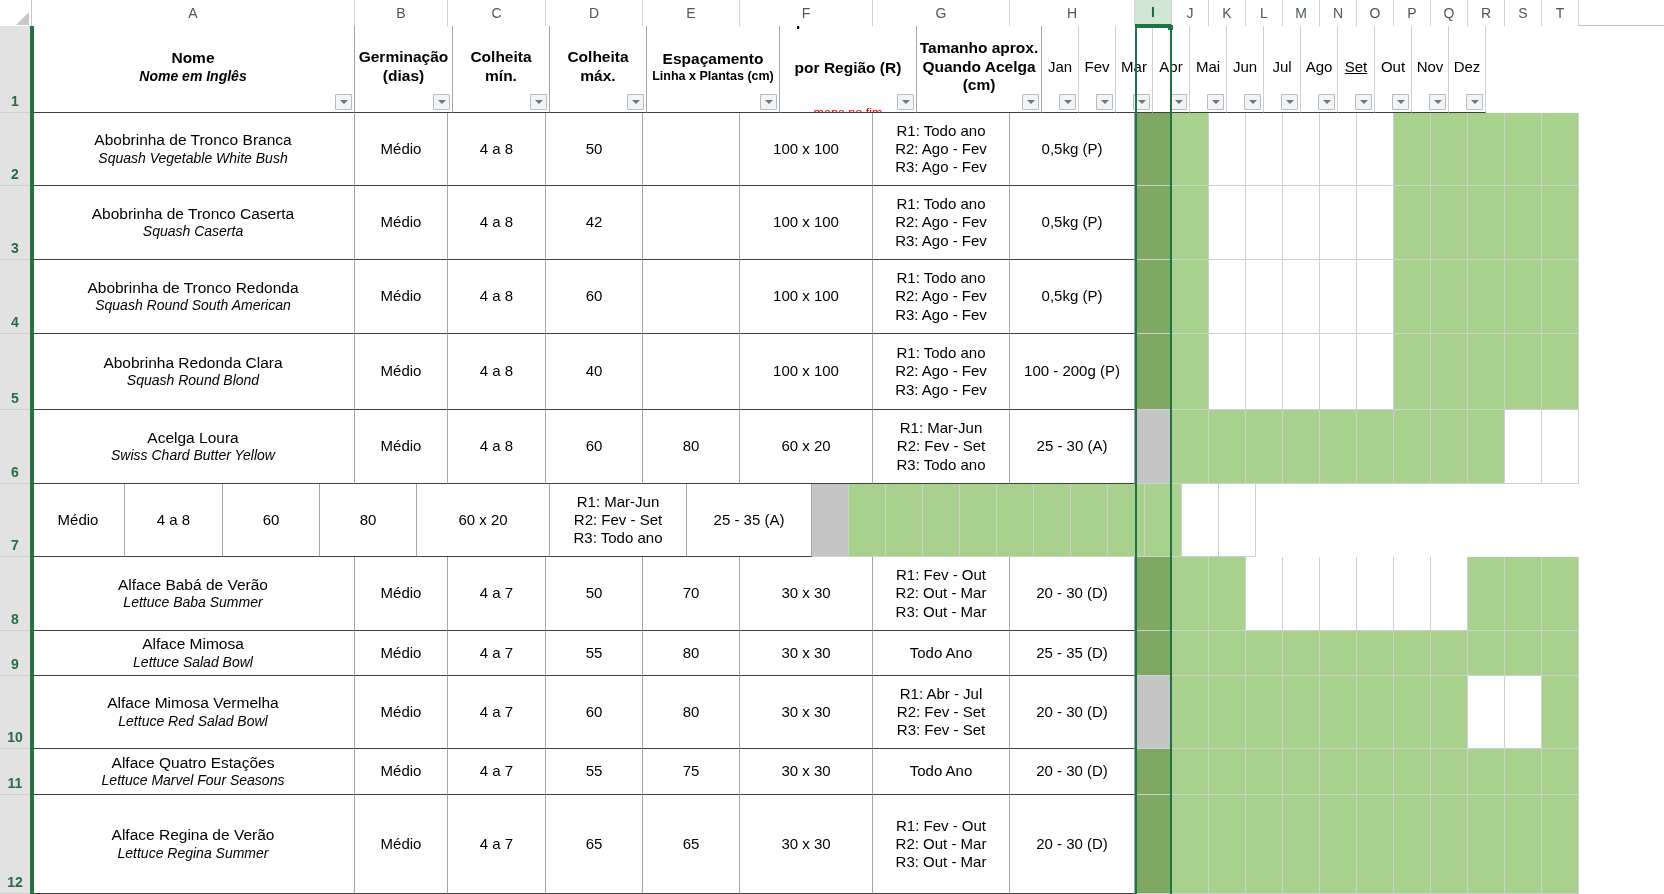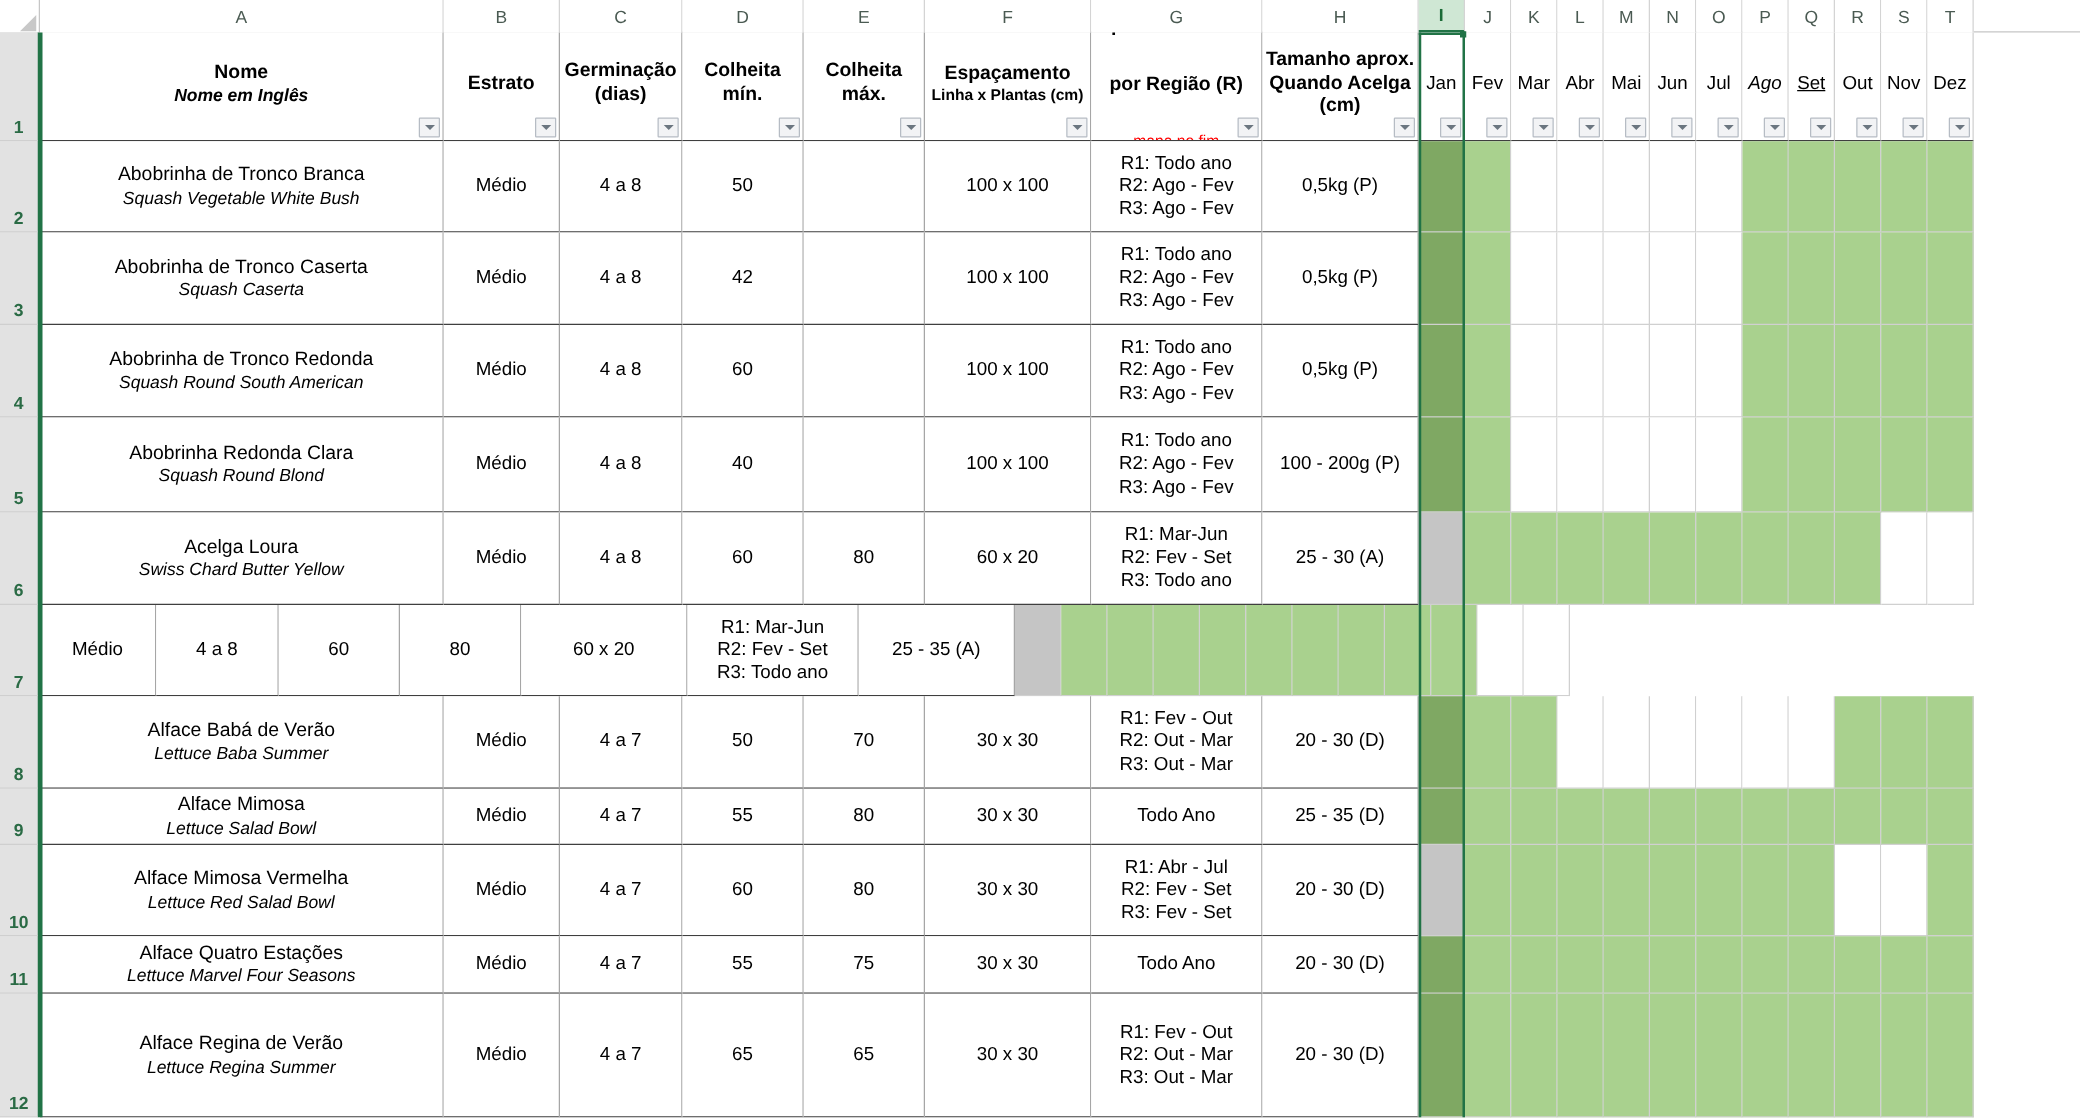--- a/index.html
+++ b/index.html
@@ -236,24 +236,20 @@
       <div class="rowhead" style="height: 99px;">12</div>
     </div>
 
   <div class="grid" id="grid">
       <div class="row hdr">
         <div class="cell" style="width: 323px; flex-basis: 323px; height: 87px;">
           <div class="hdr-main">Nome</div>
           <div class="hdr-sub">Nome em Inglês</div>
           <div class="filter-btn"></div>
         </div>
-        <div class="cell" style="width: 93px; flex-basis: 93px; height: 87px;">
-          <div class="hdr-main">Estrato</div>
-          <div class="filter-btn"></div>
-        </div>
         <div class="cell" style="width: 98px; flex-basis: 98px; height: 87px;">
           <div class="hdr-main">Germinação</div>
           <div class="hdr-main">(dias)</div>
           <div class="filter-btn"></div>
         </div>
         <div class="cell" style="width: 97px; flex-basis: 97px; height: 87px;">
           <div class="hdr-main">Colheita</div>
           <div class="hdr-main">mín.</div>
           <div class="filter-btn"></div>
         </div>
@@ -300,21 +296,21 @@
           <div class="filter-btn"></div>
         </div>
         <div class="cell mon" style="width: 37px; flex-basis: 37px; height: 87px; border-bottom: 1px solid rgb(63, 63, 63);">
           <div class="hdr-mon">Jun</div>
           <div class="filter-btn"></div>
         </div>
         <div class="cell mon" style="width: 37px; flex-basis: 37px; height: 87px; border-bottom: 1px solid rgb(63, 63, 63);">
           <div class="hdr-mon">Jul</div>
           <div class="filter-btn"></div>
         </div>
-        <div class="cell mon" style="width: 37px; flex-basis: 37px; height: 87px; border-bottom: 1px solid rgb(63, 63, 63); font-style: italic;">
+        <div class="cell mon" style="width: 37px; flex-basis: 37px; height: 87px; border-bottom: 1px solid rgb(63, 63, 63);">
           <div class="hdr-mon">Ago</div>
           <div class="filter-btn"></div>
         </div>
         <div class="cell mon" style="width: 37px; flex-basis: 37px; height: 87px; border-bottom: 1px solid rgb(63, 63, 63); text-decoration: underline;">
           <div class="hdr-mon">Set</div>
           <div class="filter-btn"></div>
         </div>
         <div class="cell mon" style="width: 37px; flex-basis: 37px; height: 87px; border-bottom: 1px solid rgb(63, 63, 63);">
           <div class="hdr-mon">Out</div>
           <div class="filter-btn"></div>

